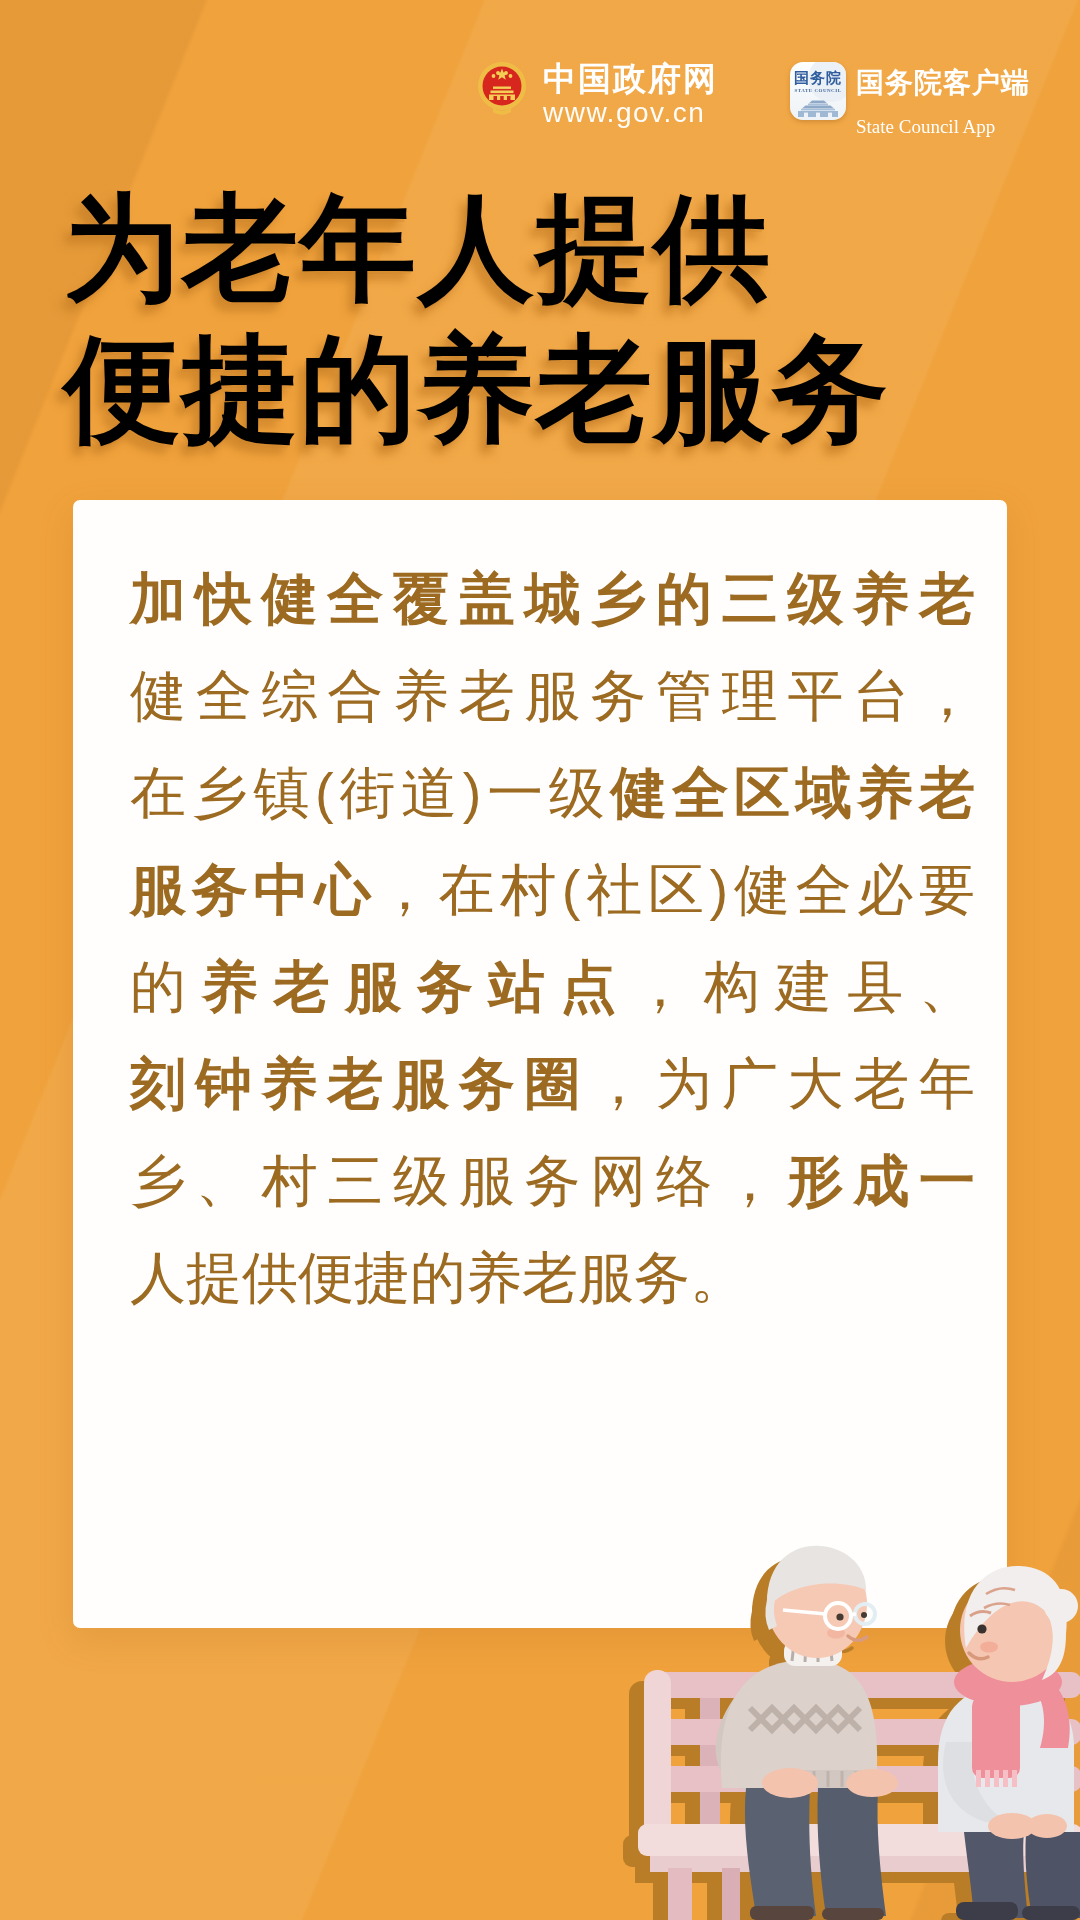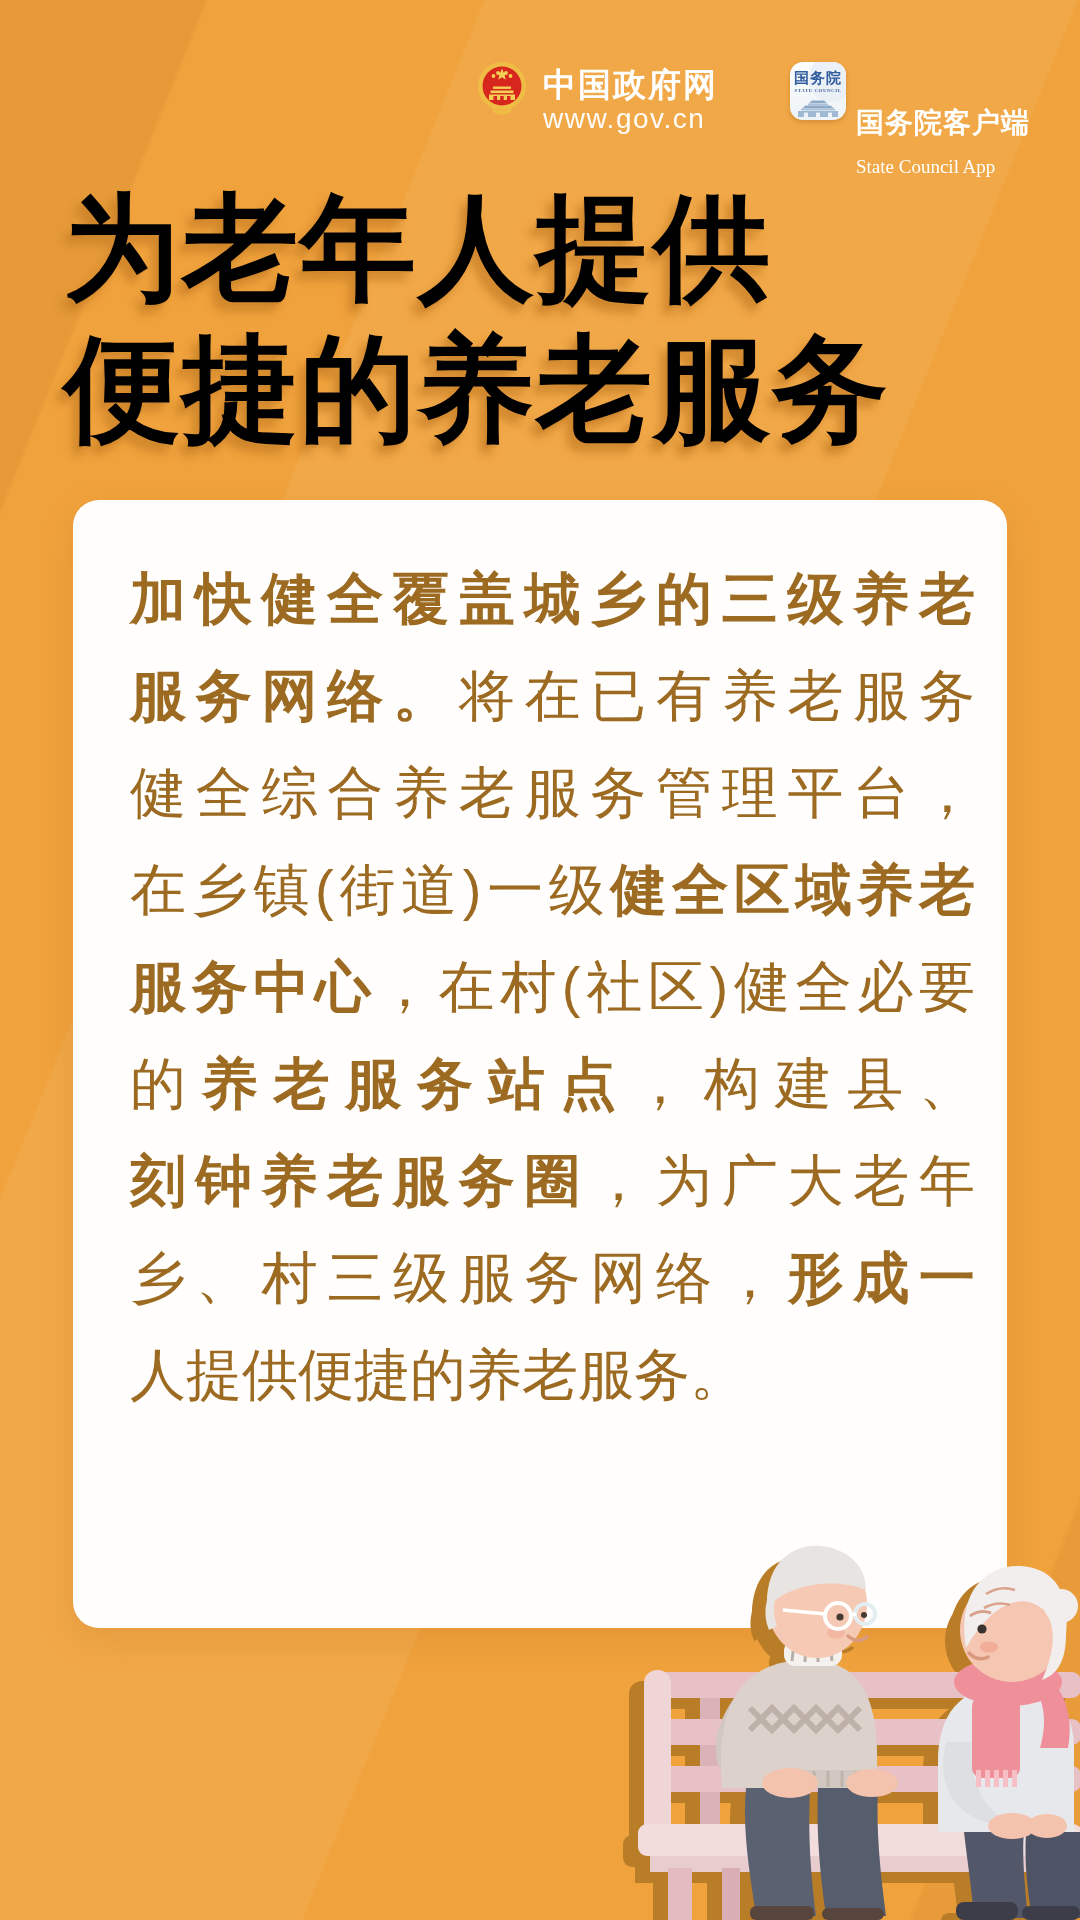--- a/index.html
+++ b/index.html
@@ -5,43 +5,43 @@
   html,body{margin:0;padding:0;background:#888;}
   #poster{position:relative;width:1080px;height:1920px;overflow:hidden;
     background:#F0A23C;font-family:"Liberation Sans",sans-serif;}
   
   .facets{position:absolute;inset:0;z-index:0;background:
     linear-gradient(112deg, rgba(140,80,20,0.10) 0%, rgba(140,80,20,0.10) 11%, rgba(255,255,255,0) 11.3%),
     linear-gradient(292deg, rgba(140,80,20,0.08) 0%, rgba(140,80,20,0.08) 9%, rgba(255,255,255,0) 9.3%),
     linear-gradient(112deg, rgba(255,236,205,0) 26%, rgba(255,236,205,0.08) 26.2%, rgba(255,236,205,0.08) 58%, rgba(255,255,255,0) 58.2%);}
   
   .hdr-emblem{position:absolute;left:477px;top:60px;width:50px;height:58px;}
-  .hdr-gov{position:absolute;left:543px;top:66px;color:#fff;}
+  .hdr-gov{position:absolute;left:543px;top:60px;color:#fff;}
   .hdr-gov .t{font-size:33px;font-weight:700;line-height:38px;letter-spacing:2px;}
   .hdr-gov .u{font-size:28px;line-height:24px;margin-top:3px;letter-spacing:1.5px;opacity:.97;}
   .app-icon{position:absolute;left:790px;top:62px;width:56px;height:58px;border-radius:13px;
     background:linear-gradient(180deg,#FDFEFE 0%,#EEF3F7 100%);overflow:hidden;
     box-shadow:0 2px 4px rgba(150,90,20,.35);}
   .app-icon .globe{position:absolute;right:-8px;top:-6px;width:46px;height:46px;border-radius:50%;
     background:#E7EEF5;opacity:.8;}
   .app-icon .cn{position:absolute;left:0;right:0;top:7px;text-align:center;color:#2F5D9E;
     font-size:15px;font-weight:800;letter-spacing:1px;}
   .app-icon .en{position:absolute;left:0;right:0;top:26px;text-align:center;color:#46689C;
     font-size:5px;font-weight:700;letter-spacing:.5px;font-family:"Liberation Serif",serif;}
   .app-icon svg{position:absolute;left:4px;bottom:3px;}
   .hdr-app{position:absolute;left:856px;top:66px;color:#fff;}
-  .hdr-app .t{font-size:28px;font-weight:700;line-height:33px;letter-spacing:1px;margin-top:40px;}
+  .hdr-app .t{font-size:28px;font-weight:700;line-height:33px;letter-spacing:1px;}
   .hdr-app .u{font-size:19px;line-height:23px;margin-top:16px;font-family:"Liberation Serif",serif;}
   
   .title{position:absolute;left:64px;top:178px;z-index:1;color:#000000;font-weight:900;
     font-size:116px;line-height:141px;letter-spacing:2px;
     text-shadow:-7px 9px 8px rgba(197,125,38,.72), -2px 3px 0 rgba(208,138,48,.35);}
   
   .card{position:absolute;left:73px;top:500px;width:934px;height:1128px;z-index:2;
-    background:#FFFEFC;border-radius:26px;box-shadow:0 12px 34px rgba(170,100,25,.18);}
+    background:#FFFEFC;border-radius:7px;box-shadow:0 12px 34px rgba(170,100,25,.18);}
   .card-text{position:absolute;left:57px;right:32px;top:50px;color:#9C6A21;
     font-size:56px;}
   .tline{width:100%;height:97px;line-height:97px;text-align:justify;text-align-last:justify;}
   .tline.tline-end{text-align:center;text-align-last:left;}
   .seg{font-weight:400;}
   .seg.bold{font-weight:800;}
   
   .illu{position:absolute;right:0;bottom:0;width:560px;height:390px;z-index:3;
     filter:drop-shadow(-15px 11px 0 #BA7D27);}
 </style>
@@ -93,21 +93,20 @@
   </div>
 
   <div class="title">
     <div>为老年人提供</div>
     <div>便捷的养老服务</div>
   </div>
 
   <div class="card">
     <div class="card-text">
         <div class="tline"><span class="seg bold">加快健全覆盖城乡的三级养老</span></div>
-        <div class="tline"><span class="seg bold">服务网络。</span><span class="seg">将在已有养老服务</span></div>
         <div class="tline"><span class="seg">健全综合养老服务管理平台，</span></div>
         <div class="tline"><span class="seg">在乡镇(街道)一级</span><span class="seg bold">健全区域养老</span></div>
         <div class="tline"><span class="seg bold">服务中心</span><span class="seg">，在村(社区)健全必要</span></div>
         <div class="tline"><span class="seg">的</span><span class="seg bold">养老服务站点</span><span class="seg">，构建县、</span></div>
         <div class="tline"><span class="seg bold">刻钟养老服务圈</span><span class="seg">，为广大老年</span></div>
         <div class="tline"><span class="seg">乡、村三级服务网络，</span><span class="seg bold">形成一</span></div>
         <div class="tline tline-end"><span class="seg">人提供便捷的养老服务。</span></div>
       </div>
   </div>
 

